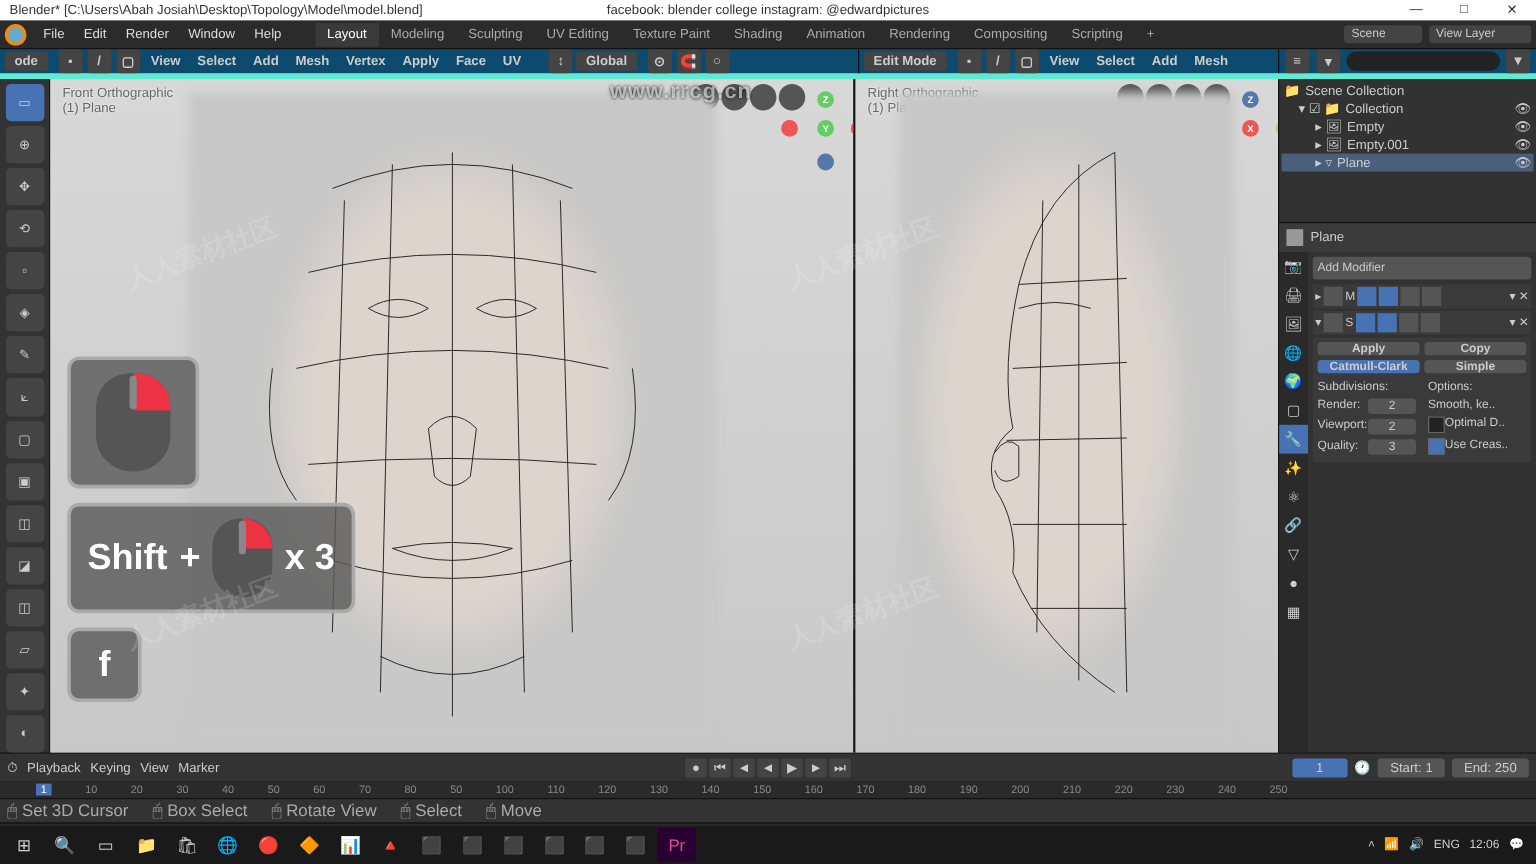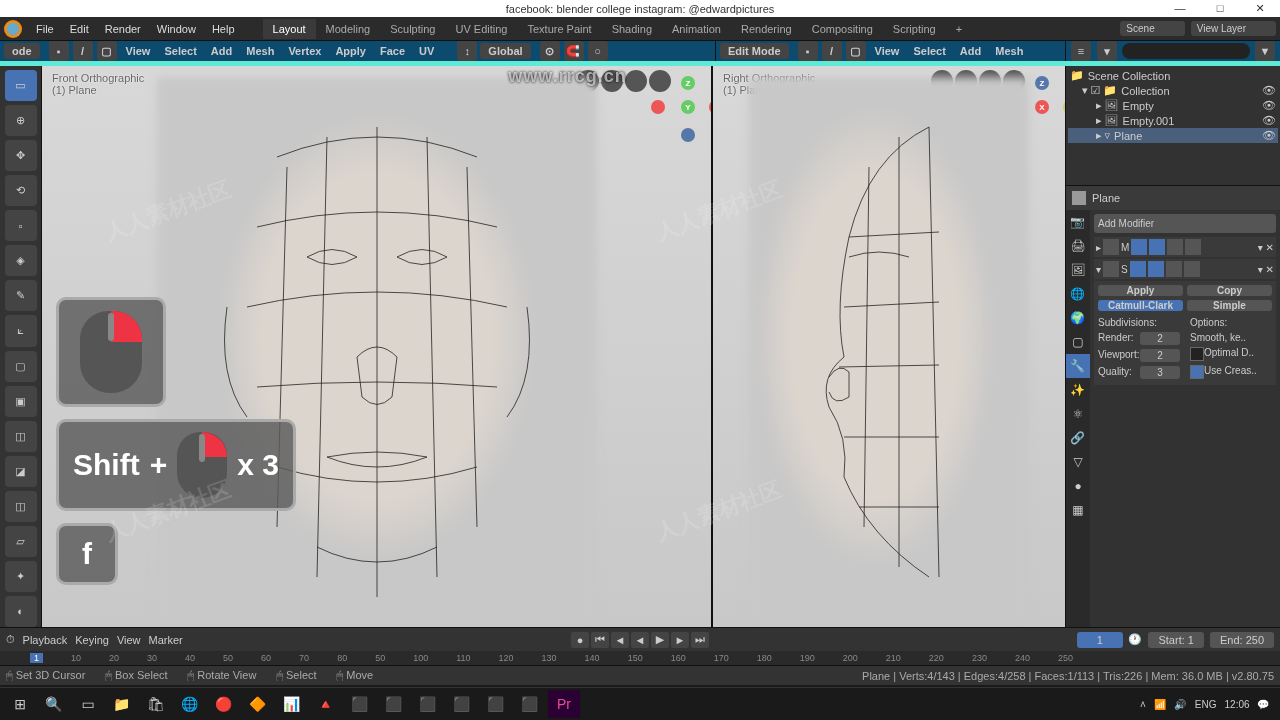--- a/index.html
+++ b/index.html
@@ -94,35 +94,36 @@
 .timeline { height: 24px; background: #333; border-top: 1px solid #111; display: flex; align-items: center; padding: 0 6px; gap: 8px; }
 .timeline .playctrls { position: absolute; left: 50%; transform: translateX(-50%); display: flex; gap: 2px; }
 .timeline .playctrls span { width: 18px; height: 16px; background: #444; display: flex; align-items: center; justify-content: center; border-radius: 2px; }
 .timeline .tlright { margin-left: auto; display: flex; gap: 6px; align-items: center; }
 .timeline .frame { background: #4772b3; padding: 2px 20px; border-radius: 3px; }
 .timeline .range { background: #555; padding: 2px 10px; border-radius: 3px; }
 
 .frameruler { height: 14px; background: #2a2a2a; display: flex; align-items: center; padding-left: 30px; color: #888; font-size: 9px; gap: 28px; overflow: hidden;}
 .frameruler .cur { background: #4772b3; color: #fff; padding: 0 4px; }
 
-.statusbar { height: 20px; background: #333; border-top: 1px solid #111; display: flex; align-items: center; padding: 0 6px; font-size: 11px; color: #aaa; gap: 20px; }
+.statusbar { height: 20px; background: #333; border-top: 1px solid #111; display: flex; align-items: center; padding: 0 6px; font-size: 14px; color: #aaa; gap: 20px; }
 .statusbar .sbright { margin-left: auto; }
 
 .watermark { position: absolute; color: rgba(255,255,255,0.15); font-size: 22px; font-weight: bold; pointer-events: none; transform: rotate(-20deg);}
 .watermark-center { position: absolute; left: 50%; top: 0; transform: translateX(-50%); display: flex; flex-direction: column; align-items: center; pointer-events: none; margin-left: 14px;}
 .watermark-center .url { color: rgba(255,255,255,0.6); font-size: 18px; font-weight: bold; letter-spacing: 1px; text-shadow: 0 0 3px #000;}
 
 .taskbar { position: absolute; bottom: 0; left: 0; right: 0; height: 33px; background: #1a1a1a; border-top: 1px solid #333; display: flex; align-items: center; padding: 0 4px; gap: 2px; }
 .taskbar .tb { width: 32px; height: 28px; display: flex; align-items: center; justify-content: center; font-size: 14px; }
 .taskbar .tbright { margin-left: auto; display: flex; align-items: center; gap: 8px; font-size: 10px; color: #ccc; padding-right: 6px;}
 </style>
 </head>
 <body>
 
 <div class="titlebar">
+  <span>Blender* [C:\Users\Abah Josiah\Desktop\Topology\Model\model.blend]</span>
   <span class="social">facebook: blender college   instagram: @edwardpictures</span>
   <div class="winbtns">
     <span>—</span>
     <span>□</span>
     <span>✕</span>
   </div>
 </div>
 
 <div class="menubar">
   <div class="logo"></div>
@@ -440,21 +441,20 @@
     <span>240</span>
     <span>250</span>
 </div>
 
 <div class="statusbar">
   <span>🖱 <span>Set 3D Cursor</span></span>
   <span>🖱 <span>Box Select</span></span>
   <span>🖱 <span>Rotate View</span></span>
   <span>🖱 <span>Select</span></span>
   <span>🖱 <span>Move</span></span>
-  <span class="sbright">Plane | Verts:4/143 | Edges:4/258 | Faces:1/113 | Tris:226 | Mem: 36.0 MB | v2.80.75</span>
 </div>
 
 <div class="taskbar">
   <div class="tb">⊞</div>
   <div class="tb">🔍</div>
   <div class="tb">▭</div>
   <div class="tb">📁</div>
   <div class="tb">🛍</div>
   <div class="tb">🌐</div>
   <div class="tb">🔴</div>

